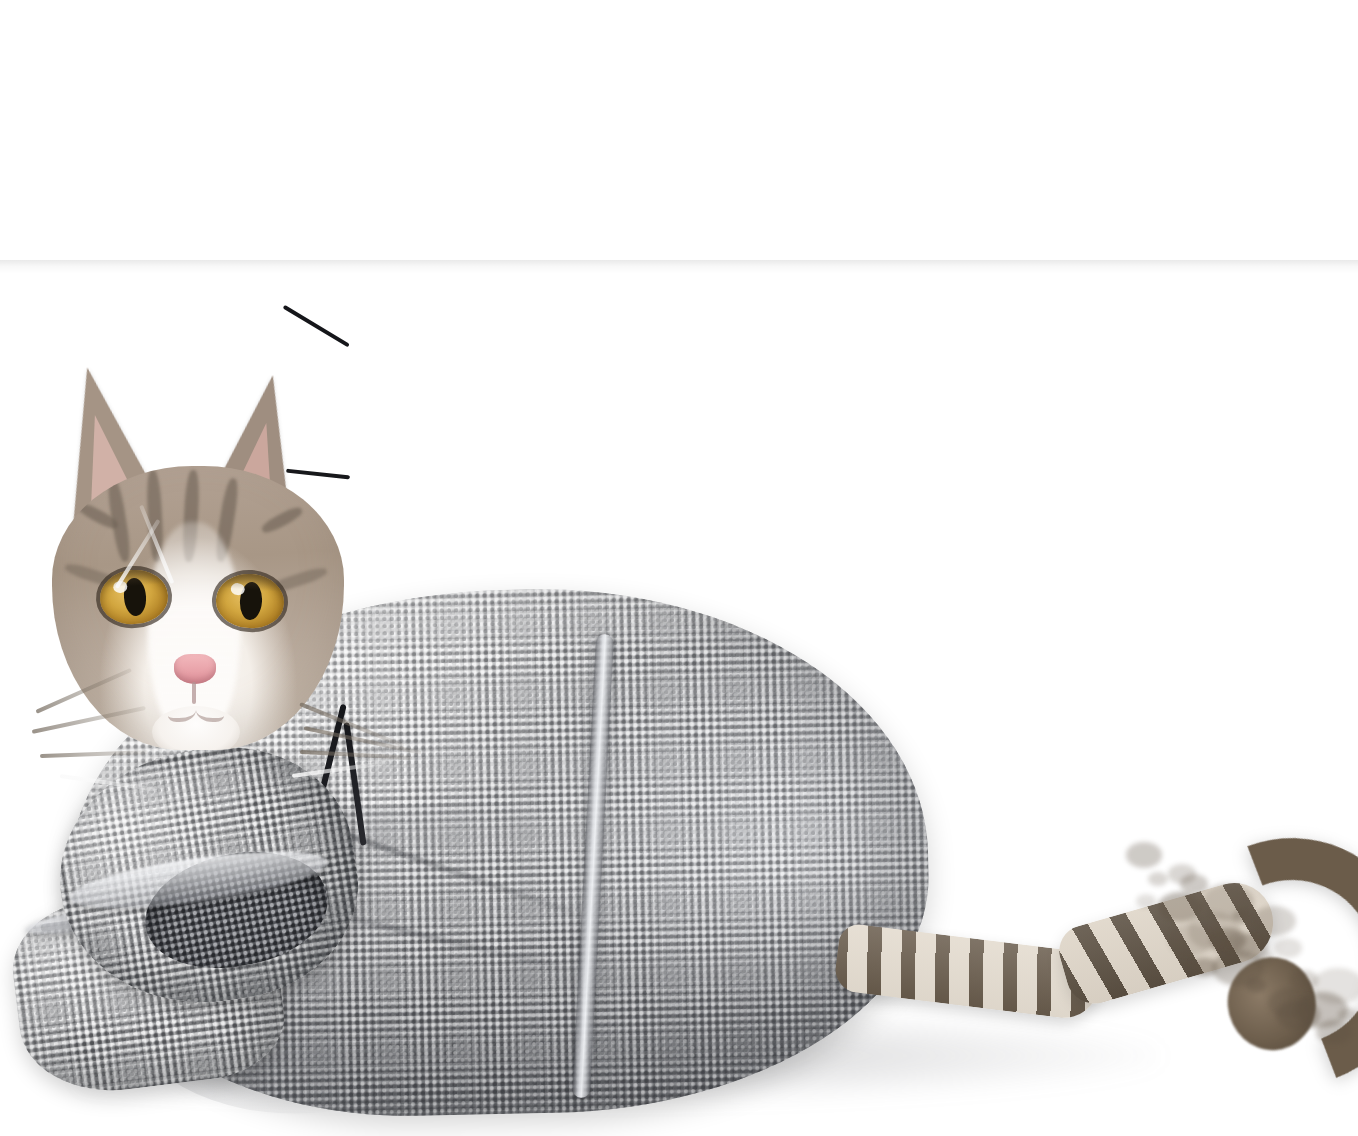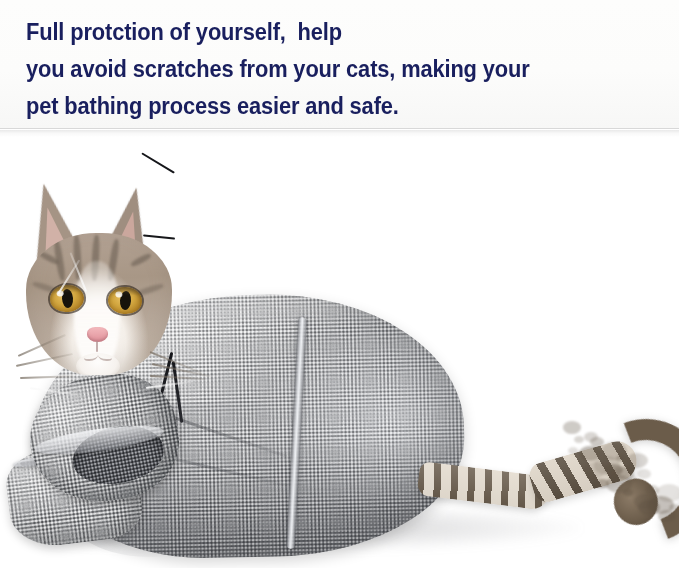--- a/index.html
+++ b/index.html
@@ -244,25 +244,20 @@
     background-image:
       radial-gradient(circle at 1px 1px, rgba(255,255,255,.40) .7px, rgba(255,255,255,0) 1.3px),
       radial-gradient(circle at 2.6px 2.6px, rgba(40,42,46,.32) .8px, rgba(40,42,46,0) 1.4px);
     background-size:3.6px 3.6px,3.6px 3.6px;}
 </style>
 </head>
 <body>
 
 <div id="page">
 
-  <div id="banner">
-    <div class="hl" id="line1">Full protction of yourself,  help</div>
-    <div class="hl" id="line2">you avoid scratches from your cats, making your</div>
-    <div class="hl" id="line3">pet bathing process easier and safe.</div>
-  </div>
   <div id="banner-shadow"></div>
 
   <div id="photo">
 
     <div class="floor-shadow"></div>
 
     <div id="strap-edge"></div>
     <div id="strap"></div>
     <div id="strap-2"></div>
 

